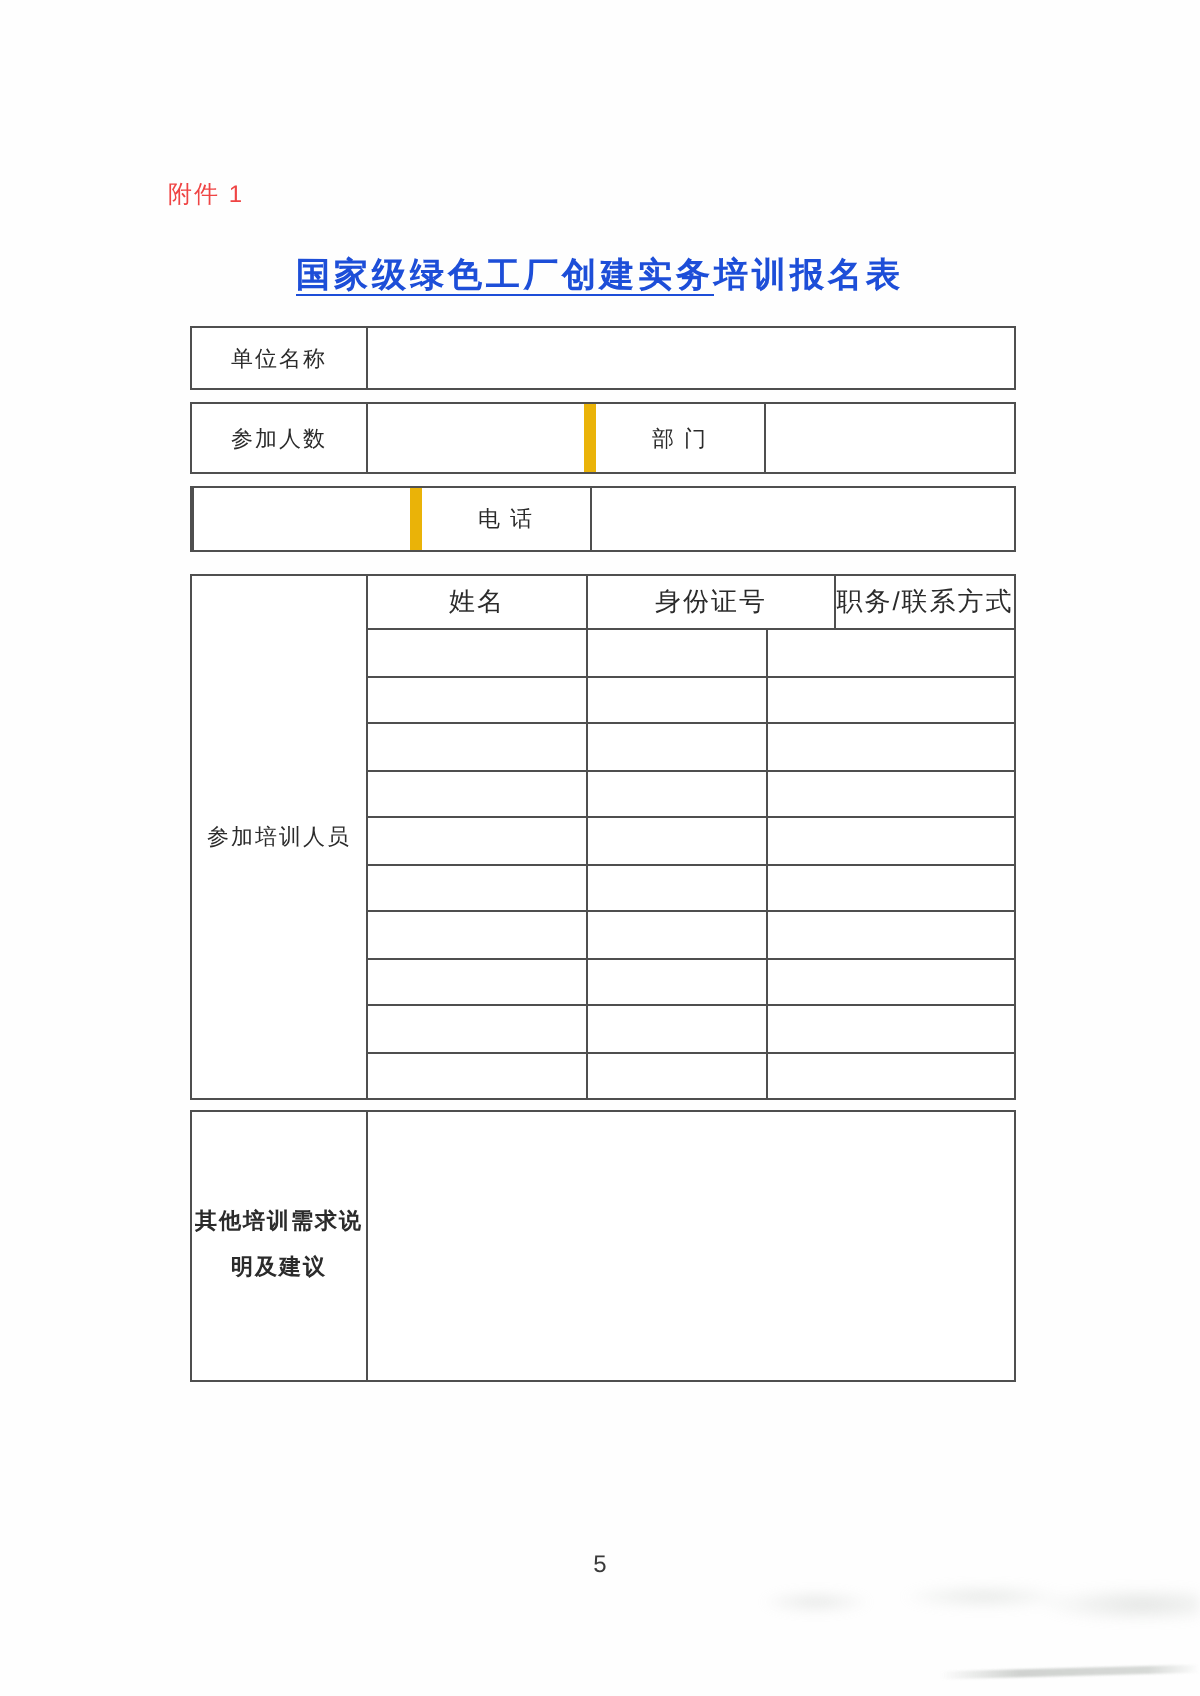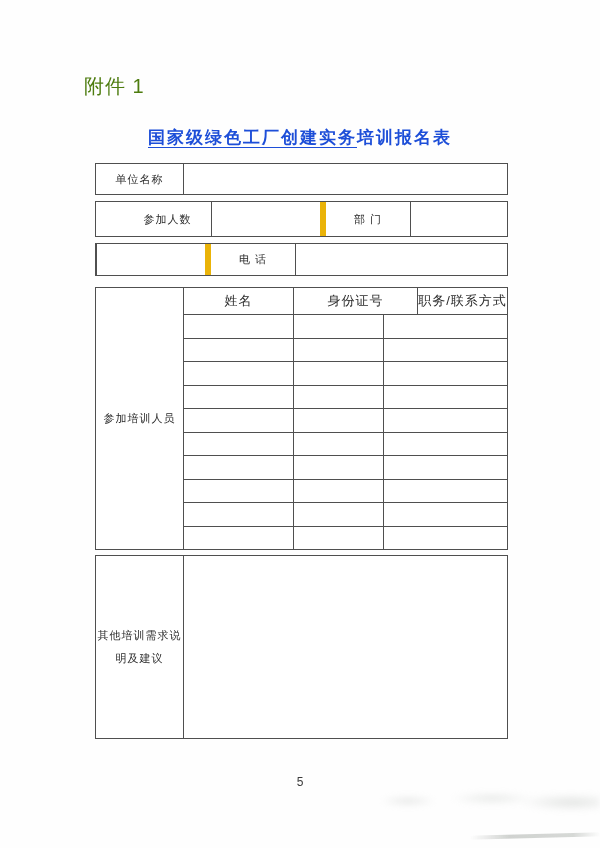--- a/index.html
+++ b/index.html
@@ -7,22 +7,22 @@
   body {
     width:600px; height:848px;
     font-family:"Liberation Sans","DejaVu Sans",sans-serif;
     color:#2b2b2b;
   }
   .page {
     position:relative; width:600px; height:848px;
     background:#fefefe; overflow:hidden;
   }
   .attachment {
-    position:absolute; left:84px; top:73px;
-    font-size:20px; letter-spacing:1px; color:#4d7c0f;
+    position:absolute; left:84px; top:89px;
+    font-size:12px; letter-spacing:1px; color:#ef4444;
   }
   .title {
     position:absolute; left:0; top:126px; width:100%;
     text-align:center; font-size:17px; font-weight:bold;
     letter-spacing:2px; color:#1d4ed8;
   }
   .title .u { text-decoration:underline; text-underline-offset:4px; }
 
   .form-table { position:absolute; left:95px; top:163px; width:413px; }
 
@@ -35,37 +35,37 @@
     display:flex; align-items:center; justify-content:center;
     font-size:11px; letter-spacing:1px; color:#2b2b2b;
   }
   .lab   { width:87px; }
   .val2  { width:109px; border-left:1px solid #4f4f4f; }
   .lab3  { width:90px;  border-left:6px solid #eab308; }
   .val4  { flex:1;      border-left:1px solid #4f4f4f; }
   .valwide { flex:1;    border-left:1px solid #4f4f4f; }
 
   .b1 { height:32px; }
-  .b2 { height:36px;padding-left:28px; }
+  .b2 { height:36px; }
   .b3 { height:33px; }
   .b4 { height:30px; }
 
   .sec5 { height:263px; }
   .sec5-right { flex:1; display:flex; flex-direction:column; border-left:1px solid #4f4f4f; }
   .trow { display:flex; flex:1 1 auto; border-top:1px solid #4f4f4f; }
   .trow.head { flex:0 0 26px; border-top:none; }
   .tcell {
     display:flex; align-items:center; justify-content:center;
     font-size:13px; letter-spacing:1px; color:#2b2b2b;
   }
   .tc1 { width:109px; }
   .tc2 { width:90px; border-left:1px solid #4f4f4f; }
   .tc3 { flex:1;     border-left:1px solid #4f4f4f; }
 
-  .sec6 { height:184px; }
+  .sec6 { height:136px;font-weight:bold; }
   .sec6 .lab { flex-direction:column; line-height:23px; }
 
   .page-number {
     position:absolute; left:0; top:775px; width:100%;
     text-align:center; font-size:12px; color:#3a3a3a;
   }
   .smudge {
     position:absolute; pointer-events:none;
     filter:blur(3px); opacity:0.45;
   }

